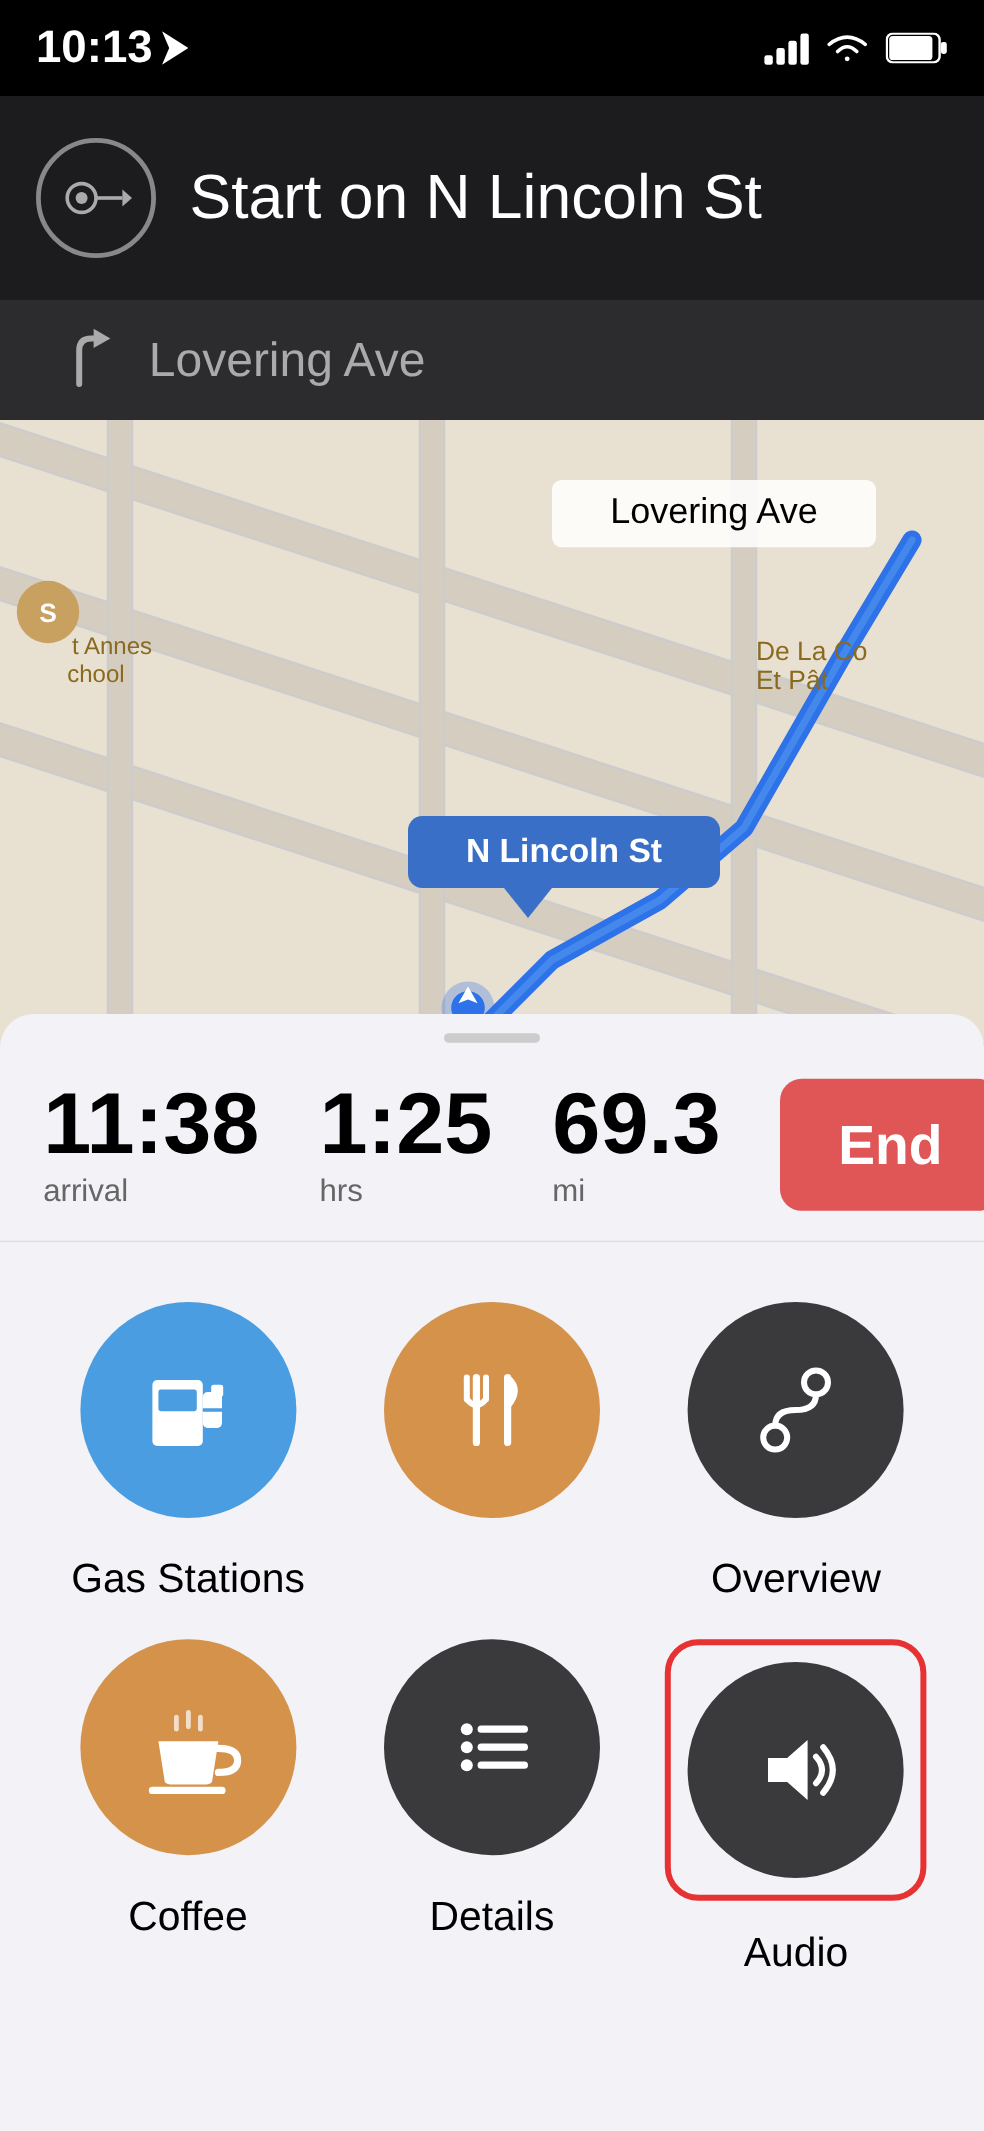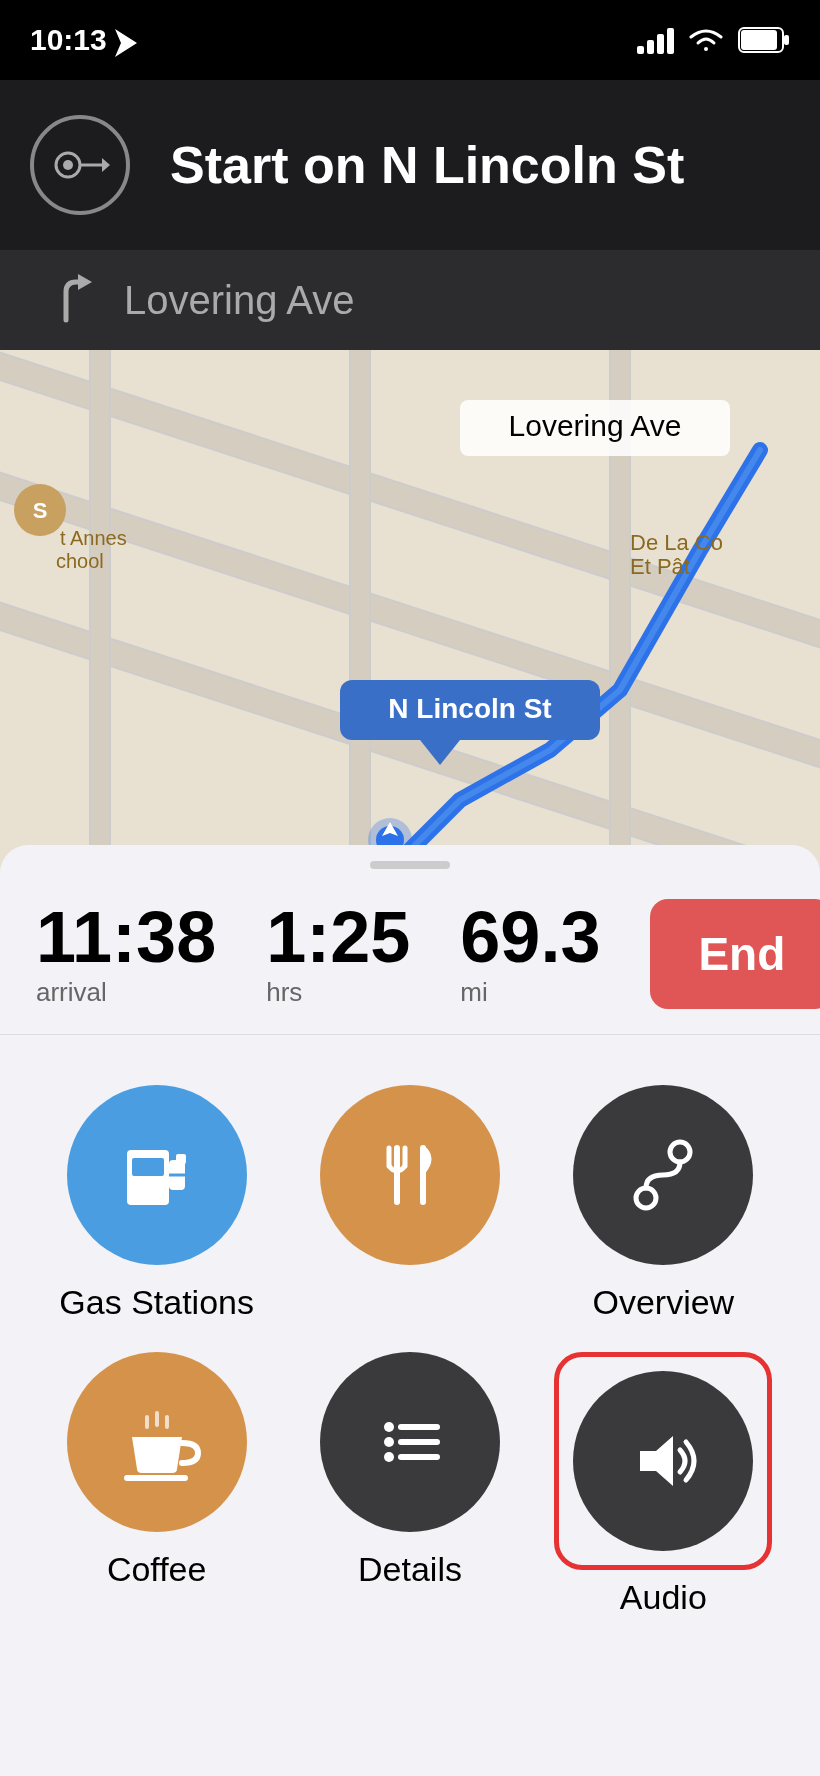--- a/index.html
+++ b/index.html
@@ -20,24 +20,24 @@
       height: 80px;
       background: #000;
       display: flex;
       align-items: center;
       justify-content: space-between;
       padding: 0 30px;
       z-index: 10;
     }
     .status-time {
       color: #fff;
-      font-size: 30px;
+      font-size: 38px;
       font-weight: 600;
       display: flex;
-      align-items: flex-end;
+      align-items: center;
       gap: 8px;
     }
     .status-icons {
       display: flex;
       align-items: center;
       gap: 14px;
     }
     .signal-bars {
       display: flex;
       align-items: flex-end;
@@ -68,22 +68,21 @@
       border-radius: 50%;
       border: 4px solid #888;
       display: flex;
       align-items: center;
       justify-content: center;
       flex-shrink: 0;
     }
     .nav-primary-text {
       color: #fff;
       font-size: 52px;
-      font-weight: 700;
-      margin-left: 12px;
+      font-weight: 400;
     }
 
     
     .nav-header-secondary {
       position: absolute;
       top: 250px; left: 0; right: 0;
       height: 100px;
       background: #2c2c2e;
       display: flex;
       align-items: center;
@@ -163,21 +162,21 @@
     .categories-grid {
       display: grid;
       grid-template-columns: repeat(3, 1fr);
       gap: 30px 20px;
       padding: 50px 40px 40px;
     }
     .category-item {
       display: flex;
       flex-direction: column;
       align-items: center;
-      gap: 18px;
+      gap: 32px;
       cursor: pointer;
     }
     .category-circle {
       width: 180px;
       height: 180px;
       border-radius: 50%;
       display: flex;
       align-items: center;
       justify-content: center;
     }
@@ -187,21 +186,21 @@
     .category-label {
       font-size: 34px;
       color: #000;
       font-weight: 400;
     }
     .audio-wrapper {
       position: relative;
       display: flex;
       flex-direction: column;
       align-items: center;
-      gap: 8px;
+      gap: 24px;
     }
     .audio-border {
       border: 5px solid #e63232;
       border-radius: 28px;
       padding: 14px;
     }
 
     
     .home-indicator {
       position: absolute;

